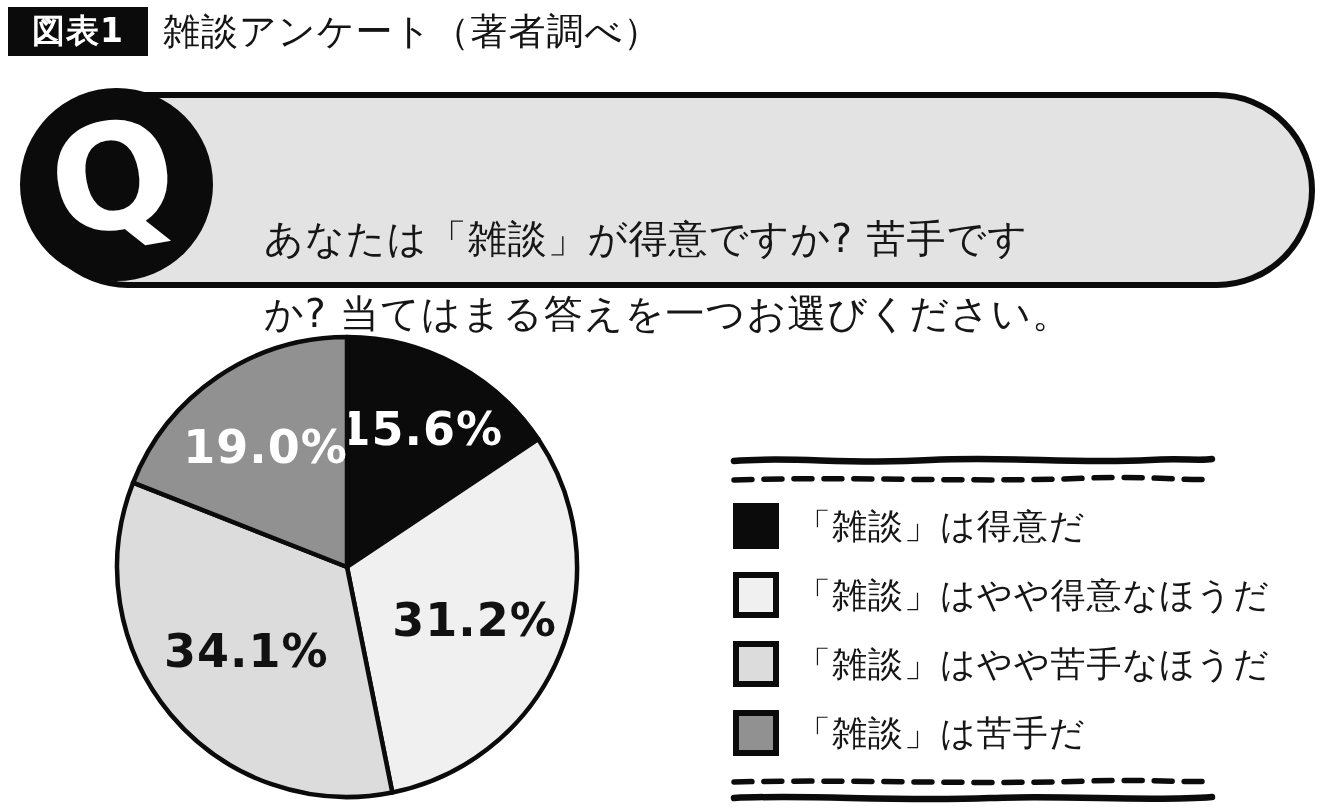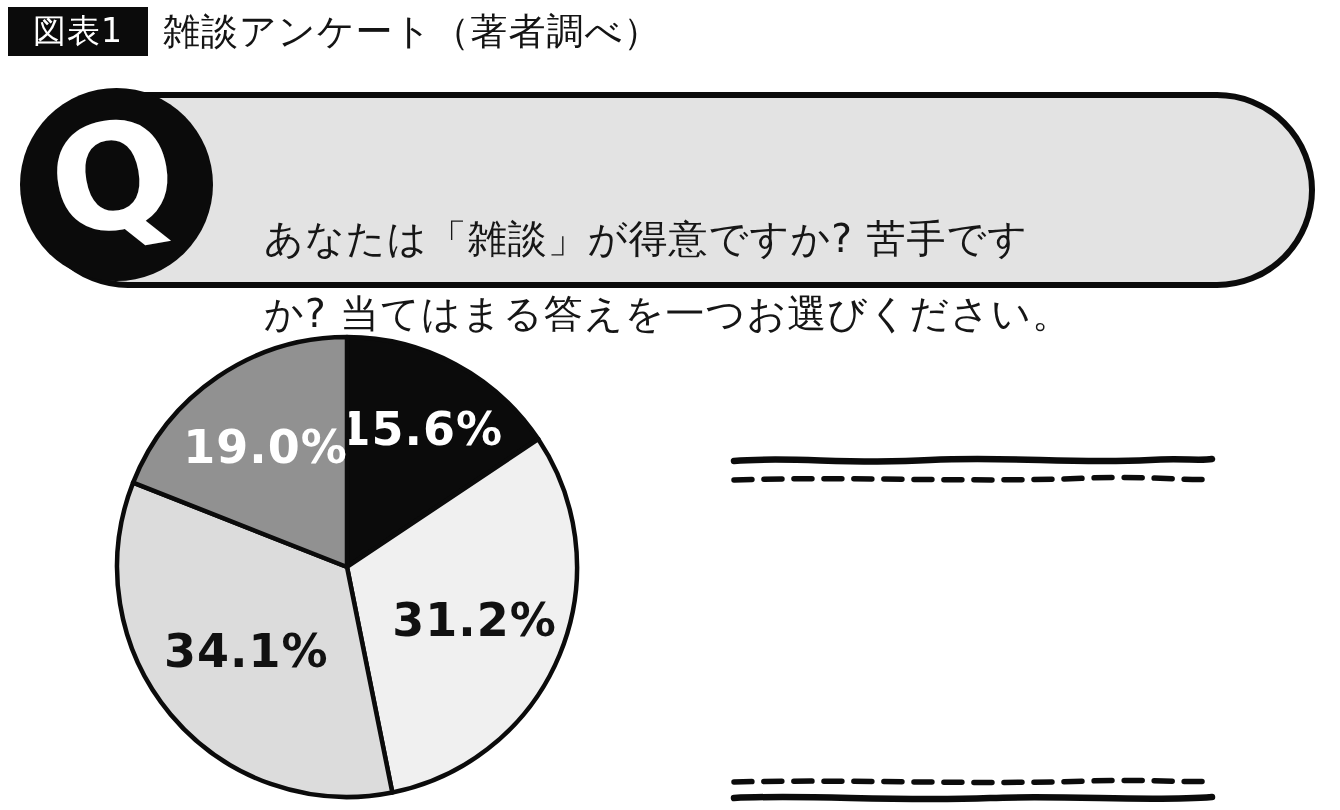--- a/index.html
+++ b/index.html
@@ -3,21 +3,21 @@
 <meta charset="utf-8">
 <style>
   html,body{margin:0;padding:0;background:#fff;}
   .canvas{
     position:relative;width:1340px;height:810px;background:#ffffff;overflow:hidden;
     font-family:"DejaVu Sans","Liberation Sans",sans-serif;color:#111;
   }
   
   .fig-tag{
     position:absolute;left:8px;top:7px;width:140px;height:49px;background:#0b0b0b;color:#ffffff;
-    display:flex;align-items:center;justify-content:center;font-size:33px;font-weight:normal;letter-spacing:1px;
+    display:flex;align-items:center;justify-content:center;font-size:33px;font-weight:bold;letter-spacing:1px;
   }
   .fig-title{
     position:absolute;left:163px;top:7px;height:49px;display:flex;align-items:center;
     font-size:37px;font-weight:normal;color:#141414;letter-spacing:1px;white-space:nowrap;
   }
   
   .qbox{
     position:absolute;left:30px;top:92px;width:1285px;height:196px;box-sizing:border-box;
     background:#e3e3e3;border:6px solid #0b0b0b;border-radius:98px;
   }
@@ -76,19 +76,37 @@
       <text x="134.4" y="335.1" text-anchor="middle" fill="#111111" class="pie-label">34.1%</text>
       <path d="M 235 235 L 21.1 150.6 A 230 230 0 0 1 235.0 5.0 Z" fill="#919191" stroke="#0b0b0b" stroke-width="4.5" stroke-linejoin="round"></path>
       <text x="153.5" y="131.2" text-anchor="middle" fill="#ffffff" class="pie-label">19.0%</text>
     </svg>
 
   <svg class="deco top" viewBox="0 0 486 36">
     <path class="solid" d="M4,9 C60,4 120,13 200,8 C280,4 340,12 420,8 C450,6 470,9 482,7"></path>
     <path class="dashed" d="M4,28 C120,24 240,31 360,26 C420,24 460,29 482,27"></path>
   </svg>
 
+  <div class="legend">
+    <div class="lrow">
+      <span class="swatch" style="background: rgb(11, 11, 11);"></span>
+      <span class="llabel">「雑談」は得意だ</span>
+    </div>
+    <div class="lrow">
+      <span class="swatch" style="background: rgb(240, 240, 240);"></span>
+      <span class="llabel">「雑談」はやや得意なほうだ</span>
+    </div>
+    <div class="lrow">
+      <span class="swatch" style="background: rgb(220, 220, 220);"></span>
+      <span class="llabel">「雑談」はやや苦手なほうだ</span>
+    </div>
+    <div class="lrow">
+      <span class="swatch" style="background: rgb(145, 145, 145);"></span>
+      <span class="llabel">「雑談」は苦手だ</span>
+    </div>
+  </div>
 
   <svg class="deco bottom" viewBox="0 0 486 36">
     <path class="dashed" d="M4,10 C120,7 240,13 360,9 C420,7 460,11 482,9"></path>
     <path class="solid" d="M4,26 C80,22 160,30 260,26 C340,23 420,30 482,25"></path>
   </svg>
 
 </div>
 
 </body></html>

